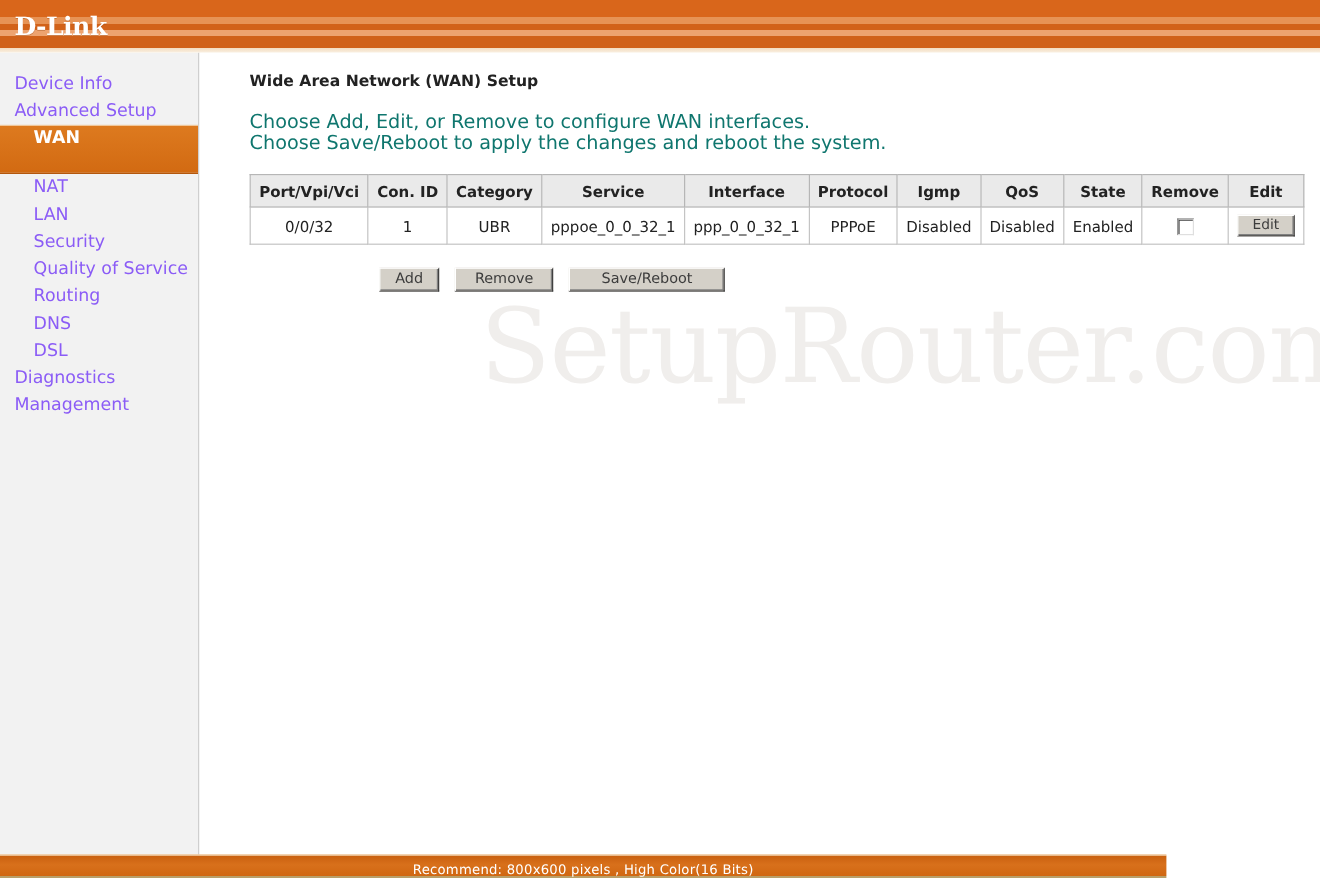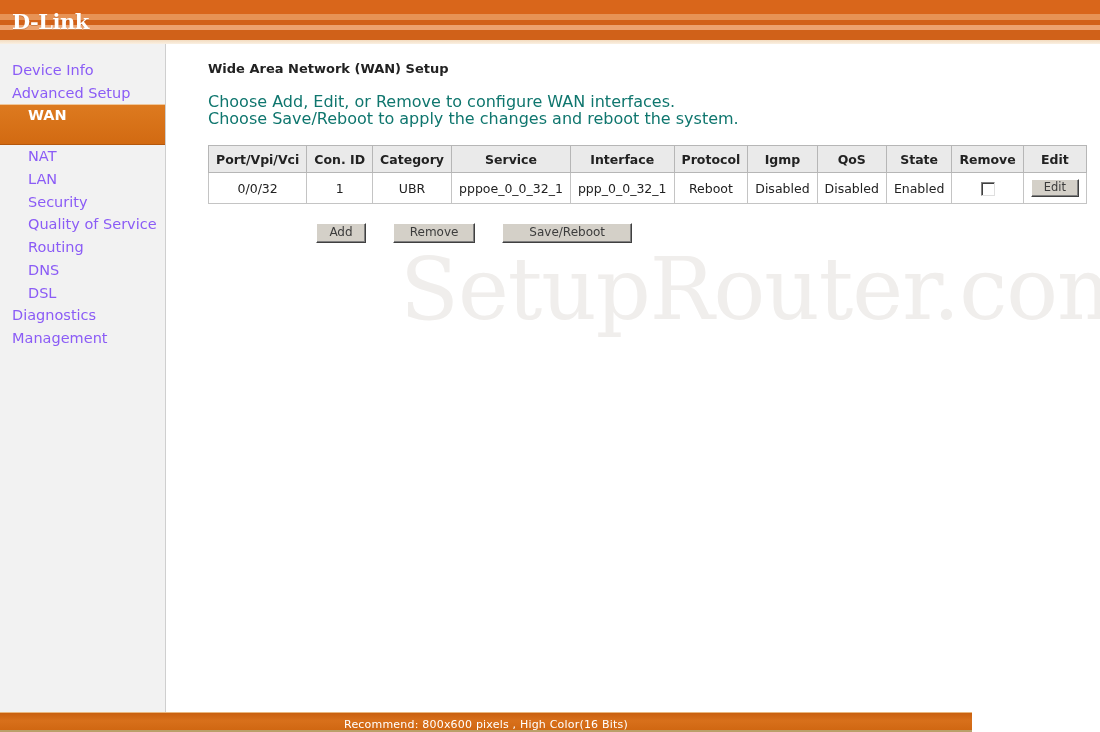--- a/index.html
+++ b/index.html
@@ -210,21 +210,21 @@
   }
   .btn-edit {
     padding: 1px 12px 2px 12px;
     font-size: 11.5px;
   }
   .btn-row {
     margin-top: 17px;
     margin-left: 108px;
   }
   .btn-row .btn {
-    margin-right: 22px;
+    margin-right: 8px;
   }
   .btn-add { min-width: 30px; }
   .btn-remove { min-width: 62px; }
   .btn-savereboot { min-width: 110px; }
 
   
   .footer {
     position: absolute;
     left: 0;
     top: 712px;
@@ -294,21 +294,21 @@
             <th>Edit</th>
           </tr>
       </thead>
       <tbody id="table-body">
           <tr>
             <td>0/0/32</td>
             <td>1</td>
             <td>UBR</td>
             <td>pppoe_0_0_32_1</td>
             <td>ppp_0_0_32_1</td>
-            <td>Reboot</td>
+            <td>PPPoE</td>
             <td>Disabled</td>
             <td>Disabled</td>
             <td>Enabled</td>
             <td><span class="checkbox"></span></td>
             <td><span class="btn btn-edit">Edit</span></td>
           </tr>
         </tbody>
     </table>
 
     <div class="btn-row">

